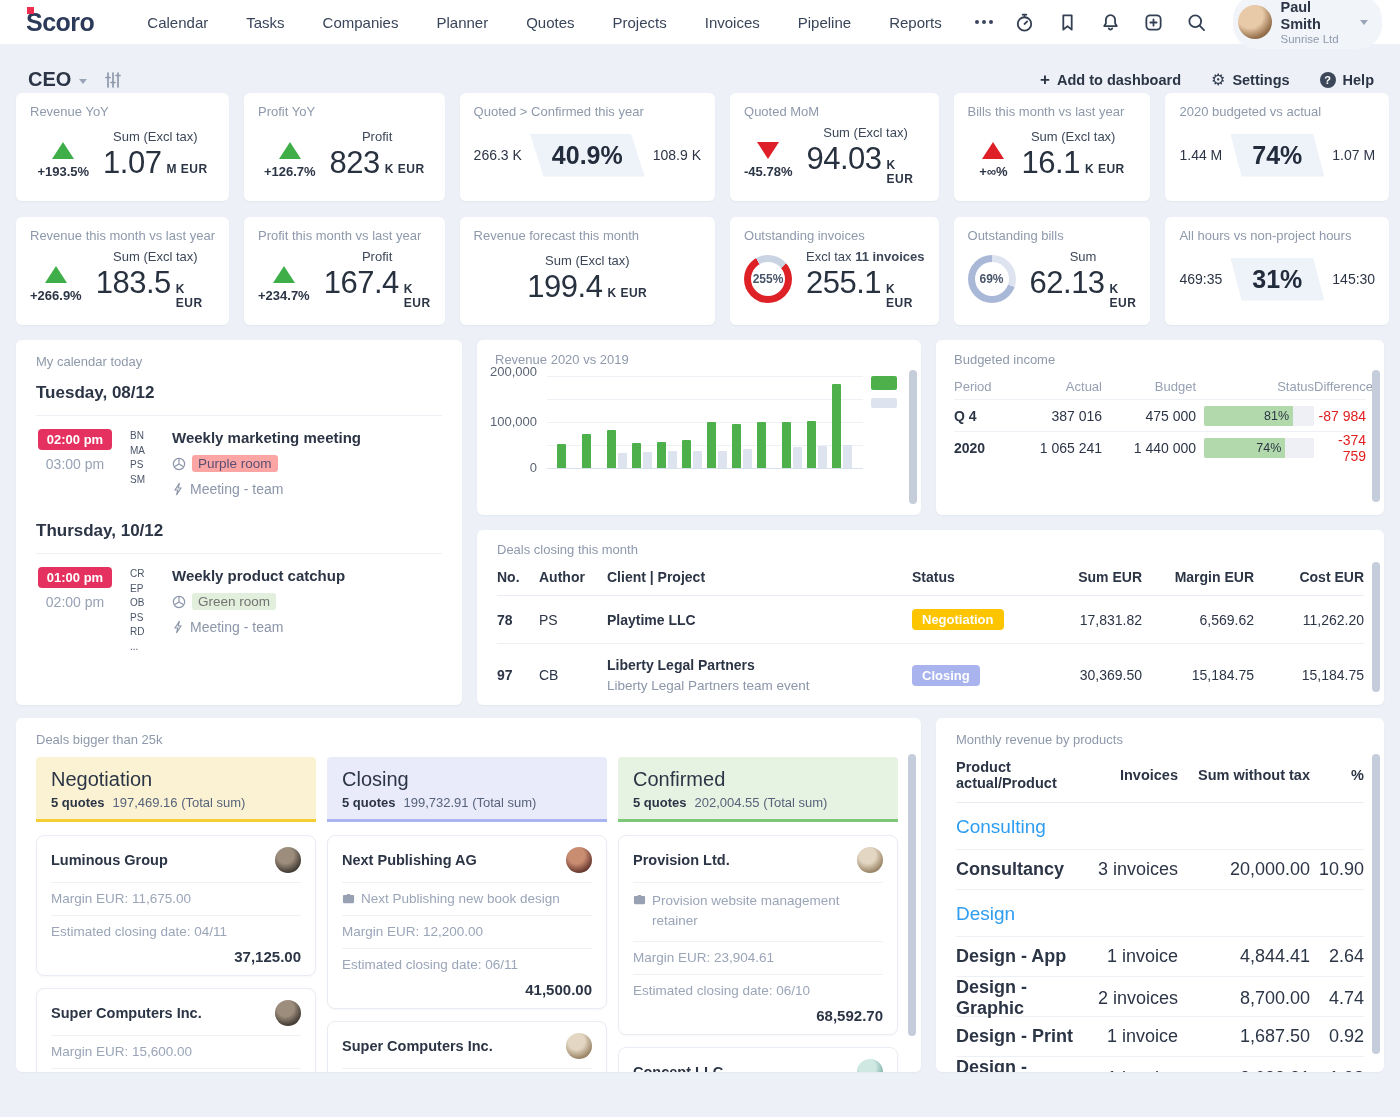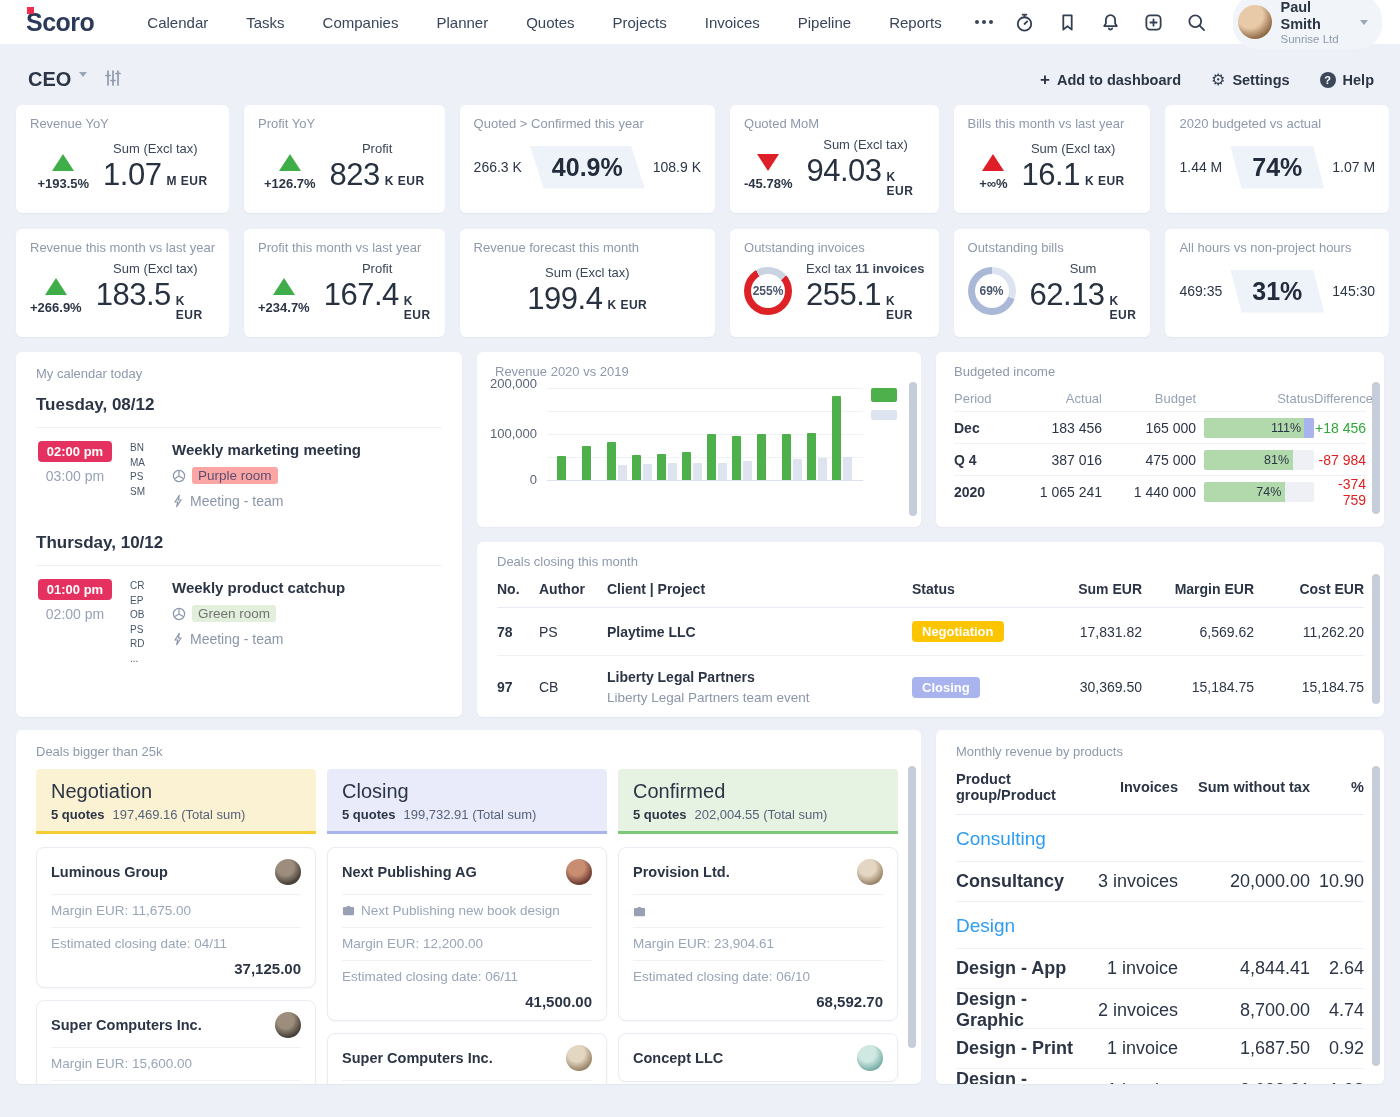--- a/index.html
+++ b/index.html
@@ -24,21 +24,21 @@
   .av-paul  { background:radial-gradient(circle at 35% 30%, #e8c9a8 0 40%, #9a7450 70%, #5d452e); }
   .av-dark  { background:radial-gradient(circle at 40% 32%, #9c8d7c 0 35%, #4a423a 70%, #26211c); }
   .av-red   { background:radial-gradient(circle at 40% 32%, #c98d72 0 35%, #713f35 70%, #3c211c); }
   .av-light { background:radial-gradient(circle at 40% 32%, #e3d6c2 0 35%, #a08b6e 70%, #6d5b44); }
   .av-teal  { background:radial-gradient(circle at 40% 32%, #cfe8e2 0 35%, #7fb3aa 70%, #4e7d74); }
   .user-name { font-size:14.5px; font-weight:700; color:#2c3546; line-height:1.15; }
   .user-co { font-size:11.5px; color:#8e99ab; }
   .caret { width:0; height:0; border-left:4px solid transparent; border-right:4px solid transparent; border-top:5px solid #9aa5b8; margin-left:6px; }
 
   
-  .dash-head { display:flex; padding:24px 26px 14px 28px; }
+  .dash-head { display:flex; align-items:center; padding:24px 26px 2px 28px; }
   .dash-title { font-size:20px; font-weight:700; color:#2c3546; }
   .dash-caret { margin:4px 0 0 8px; }
   .sliders { margin-left:16px; cursor:pointer; display:flex; }
   .dash-actions { margin-left:auto; display:flex; align-items:center; gap:30px; }
   .dash-action { display:flex; align-items:center; gap:7px; font-size:14.5px; font-weight:700; color:#2c3546; cursor:pointer; }
   .plus-glyph { font-size:17px; font-weight:700; line-height:1; }
   .gear-glyph { font-size:16px; line-height:1; color:#333f52; }
   .help-glyph { width:16px; height:16px; border-radius:50%; background:#3c4859; color:#fff; font-size:11px; font-weight:700; display:flex; align-items:center; justify-content:center; }
 
   
@@ -570,32 +570,20 @@
           <div class="panel-title">Budgeted income</div>
           <div class="btable">
             <div class="brow bhead">
               <span>Period</span>
                 <span class="num">Actual</span>
                 <span class="num">Budget</span>
                 <span class="num">Status</span>
                 <span class="num">Difference</span>
             </div>
             <div class="brow">
-              <span class="bperiod">Dec</span>
-              <span class="num">183 456</span>
-              <span class="num">165 000</span>
-              <span class="sbar">
-                  <span class="sfill over" style="width: 111%;">
-                    <span>111%</span>
-                  </span>
-                  <span class="scap"></span>
-                </span>
-              <span class="num diff-green">+18 456</span>
-            </div>
-            <div class="brow">
               <span class="bperiod">Q 4</span>
               <span class="num">387 016</span>
               <span class="num">475 000</span>
               <span class="sbar">
                   <span class="sfill" style="width: 81%; align-items: center;">
                     <span>81%</span>
                   </span>
                 </span>
               <span class="num diff-red">-87 984</span>
             </div>
@@ -726,20 +714,21 @@
               <div class="kc-head">
                   <span class="kc-client">Provision Ltd.</span>
                   <span class="avatar av-light"></span>
                 </div>
               <div class="kc-row" style="align-items:flex-start">
                   <span class="icon-inline" style="margin-top:2px">
                     <svg width="13" height="13" viewBox="0 0 14 14" fill="#97a1b3">
                       <path d="M5.2 3.2V2.2h3.6v1h3A1.2 1.2 0 0 1 13 4.4v6.4a1.2 1.2 0 0 1-1.2 1.2H2.2A1.2 1.2 0 0 1 1 10.8V4.4a1.2 1.2 0 0 1 1.2-1.2z"></path>
                     </svg>
                   </span>
+                  <span style="line-height:1.5">Provision website management retainer</span>
                 </div>
               <div class="kc-row">Margin EUR: 23,904.61</div>
               <div class="kc-row">Estimated closing date: 06/10</div>
               <div class="kc-sum">68,592.70</div>
             </div>
             <div class="kcard">
               <div class="kc-head">
                   <span class="kc-client">Concept LLC</span>
                   <span class="avatar av-teal"></span>
                 </div>
@@ -747,21 +736,21 @@
             </div>
           </div>
         </div>
       </div>
       <div class="vthumb" style="right:5px; top:36px; height:282px;"></div>
     </div>
 
     <div class="panel products">
       <div class="panel-title">Monthly revenue by products</div>
       <div class="prow phead">
-        <span>Product group/Product</span>
+        <span>Product actual/Product</span>
           <span class="num">Invoices</span>
           <span class="num">Sum without tax</span>
           <span class="num">%</span>
       </div>
       <div class="pgroup">Consulting</div>
       <div class="prow pdata">
         <span class="pname">Consultancy</span>
           <span class="num">3 invoices</span>
           <span class="num">20,000.00</span>
           <span class="num">10.90</span>

